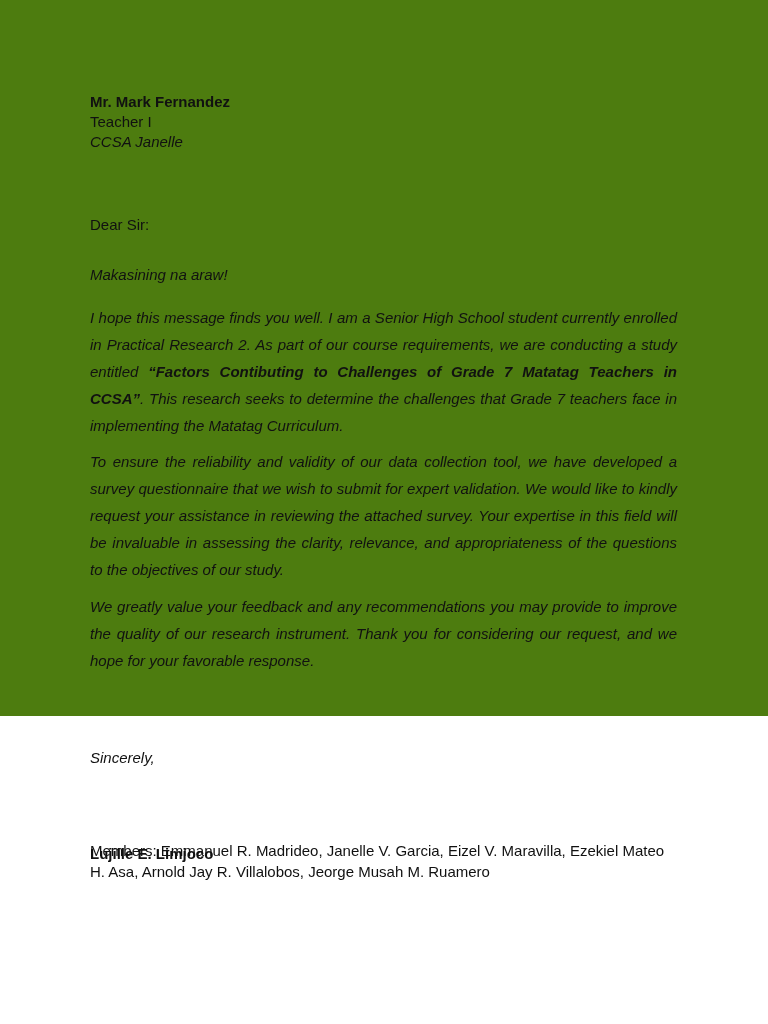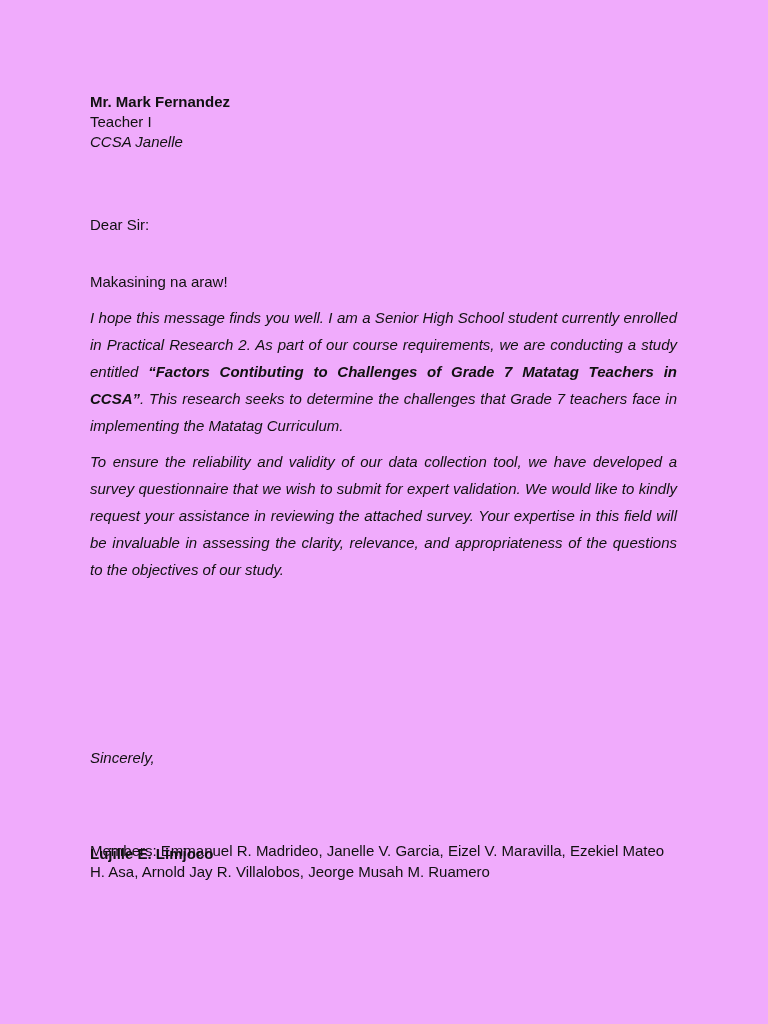--- a/index.html
+++ b/index.html
@@ -12,22 +12,22 @@
       height: 1024px;
       position: relative;
       overflow: hidden;
       font-family: "Liberation Sans", sans-serif;
       color: #111111;
       font-size: 15px;
     }
     .page {
       position: absolute;
       left: 0; top: 0;
-      width: 768px; height: 1024px;
-      background: #f0abfc;
+      width: 768px; height: 716px;
+      background: #4d7c0f;
     }
     .line {
       position: absolute;
       left: 90px;
       white-space: nowrap;
       line-height: 20px;
     }
     .bold { font-weight: bold; }
     .italic { font-style: italic; }
     .para {
@@ -51,25 +51,26 @@
 <body>
 
 <div class="page">
 
   <div class="line bold" style="top:92px;">Mr. Mark Fernandez</div>
   <div class="line" style="top:112px;">Teacher I</div>
   <div class="line italic" style="top:132px;">CCSA Janelle</div>
 
   <div class="line" style="top:215px;">Dear Sir:</div>
 
-  <div class="line" style="top:272px;">Makasining na araw!</div>
+  <div class="line" style="top:265px;font-style:italic;">Makasining na araw!</div>
 
   <p class="para" style="top:304px;"><span>I hope this message finds you well. I am a Senior High School student currently enrolled in Practical Research 2. As part of our course requirements, we are conducting a study entitled </span><span class="bold">“Factors Contibuting to Challenges of Grade 7 Matatag Teachers in CCSA”</span><span>. This research seeks to determine the challenges that Grade 7 teachers face in implementing the Matatag Curriculum.</span></p>
 
   <p class="para" style="top:448px;">To ensure the reliability and validity of our data collection tool, we have developed a survey questionnaire that we wish to submit for expert validation. We would like to kindly request your assistance in reviewing the attached survey. Your expertise in this field will be invaluable in assessing the clarity, relevance, and appropriateness of the questions to the objectives of our study.</p>
 
+  <p class="para" style="top:593px;">We greatly value your feedback and any recommendations you may provide to improve the quality of our research instrument. Thank you for considering our request, and we hope for your favorable response.</p>
 
   <div class="line" style="top:748px;font-style:italic;">Sincerely,</div>
   <div class="line bold" style="top:812px;margin-top:32px;">Lujille E. Limjoco</div>
 
   <p class="members" style="top:841px;">Members: Emmanuel R. Madrideo, Janelle V. Garcia, Eizel V. Maravilla, Ezekiel Mateo H. Asa, Arnold Jay R. Villalobos, Jeorge Musah M. Ruamero</p>
 
 </div>
 
 </body></html>

